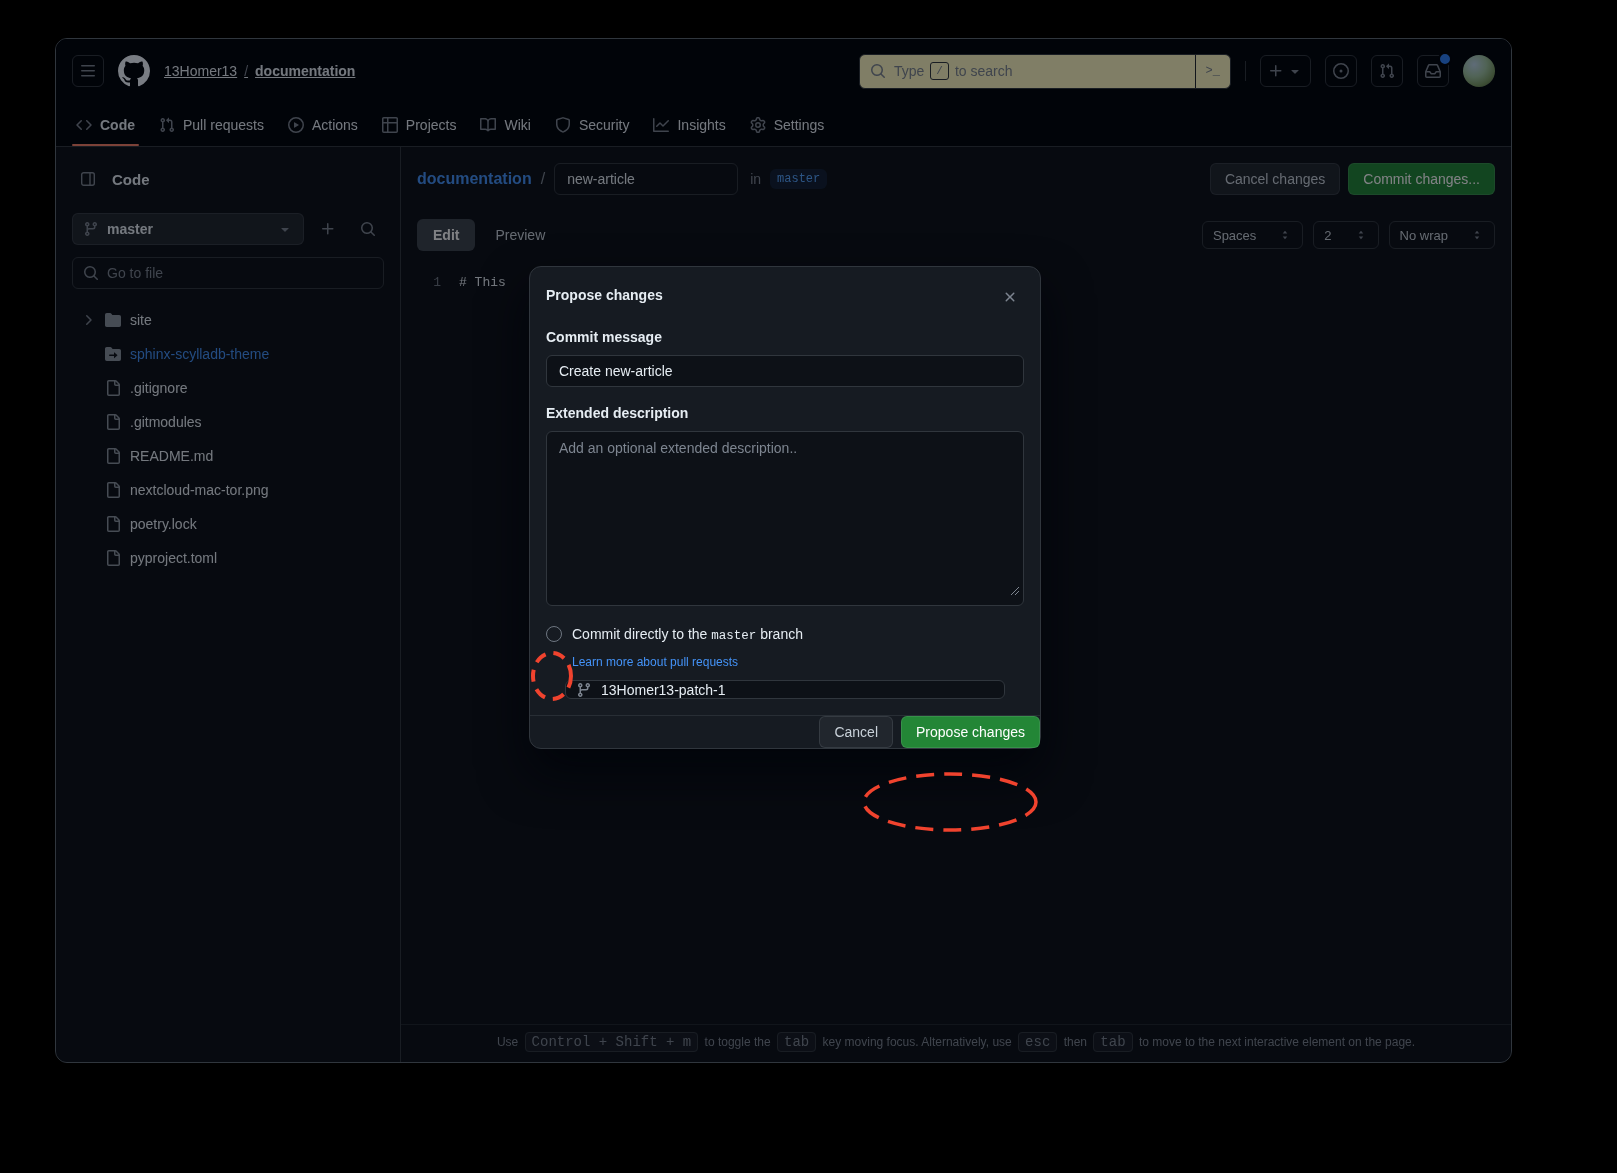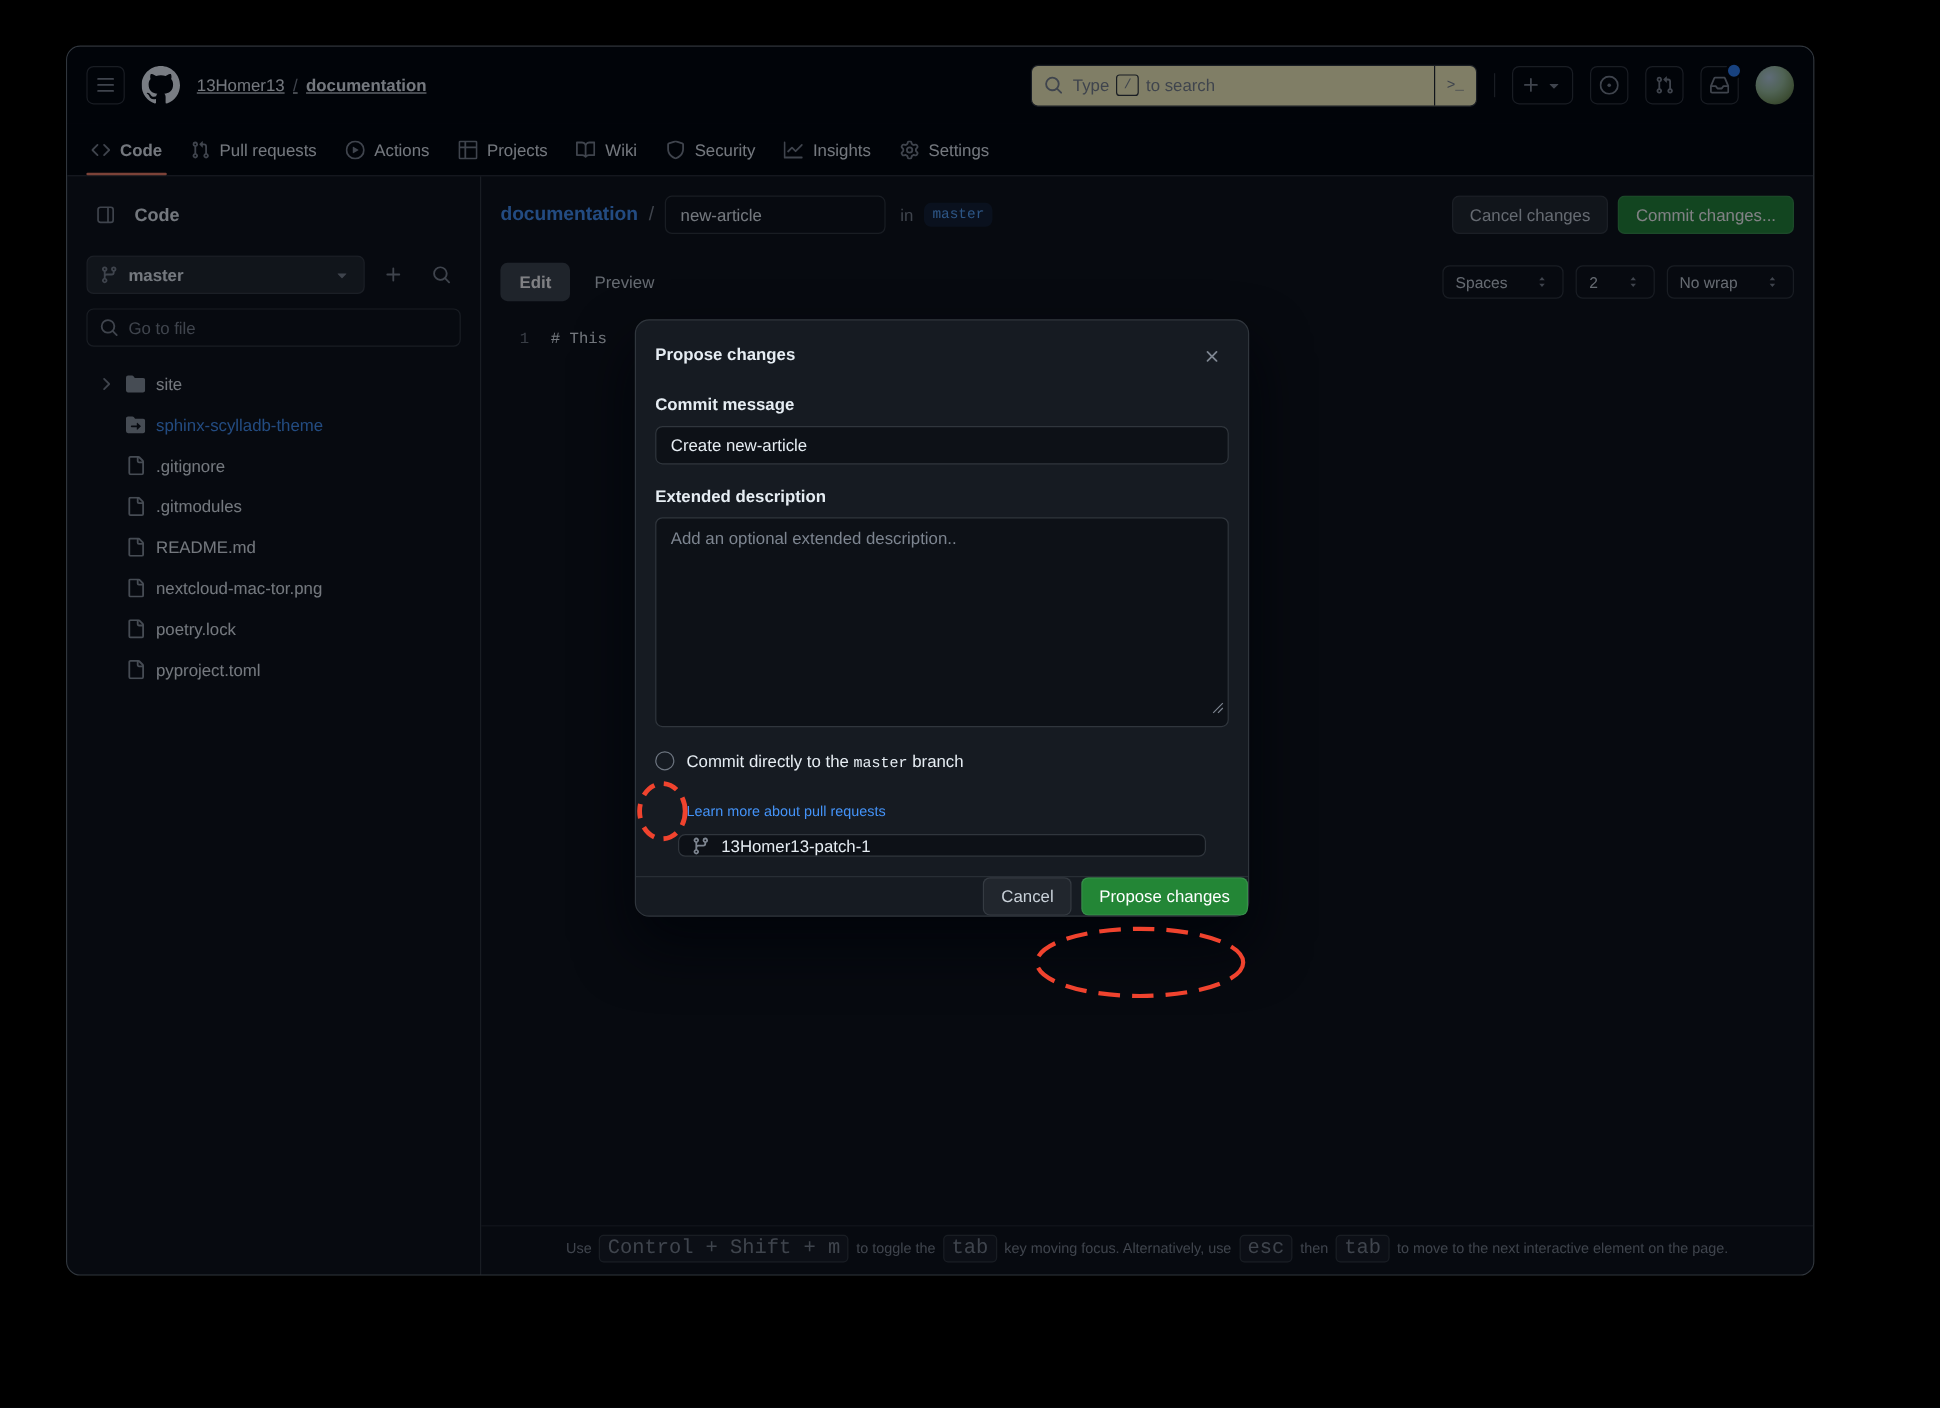--- a/index.html
+++ b/index.html
@@ -73,42 +73,42 @@
   .seg-btn.active { background:#3d444d; color:#ffffff; font-weight:600; }
   .ed-opts { margin-left:auto; display:flex; gap:10px; }
   .opt { display:flex; align-items:center; gap:22px; height:28px; padding:0 10px; background:transparent; border:1px solid #30363d; border-radius:6px; color:#c9d1d9; font-size:13px; cursor:pointer; }
   .opt svg { color:#7d8590; }
 
   .editor { margin-top:24px; font-family:"Liberation Mono","DejaVu Sans Mono",monospace; font-size:13px; display:flex; gap:18px; padding-left:6px; }
   .ln { width:18px; text-align:right; color:#6e7681; }
   .code-line { color:#e6edf3; }
 
   .hintbar { position:absolute; left:0; right:0; bottom:0; border-top:1px solid #21262d; padding:9px 16px 13px; text-align:center; font-size:12px; color:#7d8590; }
-  kbd.hint { font-family:"Liberation Mono","DejaVu Sans Mono",monospace; font-size:17px; border:1px solid #30363d; border-radius:4px; padding:1px 6px; background:#161b22; color:#7d8590; margin:0 3px;text-align:center; }
+  kbd.hint { font-family:"Liberation Mono","DejaVu Sans Mono",monospace; font-size:14px; border:1px solid #30363d; border-radius:4px; padding:1px 6px; background:#161b22; color:#7d8590; margin:0 3px;text-align:center; }
 
   
   .backdrop { position:absolute; inset:0; background:rgba(1,4,9,0.5); z-index:40; }
   .modal { position:absolute; left:473px; top:227px; width:512px; background:#161b22; border:1px solid #30363d; border-radius:12px; z-index:50; box-shadow:0 24px 48px rgba(1,4,9,0.85); }
   .modal-h { display:flex; align-items:flex-start; justify-content:space-between; padding:16px 16px 12px; }
   .modal-title { font-size:14px; font-weight:700; line-height:24px; }
   .close-btn { color:#7d8590; background:none; border:none; cursor:pointer; width:28px; height:28px; display:flex; align-items:center; justify-content:center; border-radius:6px; }
   .modal-b { padding:0 16px; }
   .f-label { display:block; font-size:14px; font-weight:600; line-height:20px; margin-top:16px; margin-bottom:8px; }
   .text-input { width:100%; height:32px; background:#0d1117; border:1px solid #30363d; border-radius:6px; color:#e6edf3; padding:0 12px; font-size:14px; outline:none; }
   .ta-wrap { position:relative; }
   .desc { display:block; width:100%; height:175px; background:#0d1117; border:1px solid #30363d; border-radius:6px; color:#e6edf3; padding:8px 12px; font-size:14px; resize:none; outline:none; }
   .desc::placeholder, .text-input::placeholder { color:#7d8590; }
   .grip { position:absolute; right:4px; bottom:6px; pointer-events:none; color:#7d8590; }
   .radio-row { display:flex; align-items:center; gap:10px; margin-top:16px; font-size:14px; cursor:pointer; height:24px; }
   .radio-row.second { margin-top:12px; }
   .radio { width:16px; height:16px; border-radius:50%; border:1px solid #6e7681; background:transparent; flex:none; }
   .radio.checked { border:4.5px solid #2f81f7; background:#0d1117; }
   .radio-label b { font-weight:700; }
   .radio-label code { font-family:"Liberation Mono","DejaVu Sans Mono",monospace; font-size:12.5px; }
-  .learn-more { display:inline-block; margin:22px 0 0 26px; color:#4493f8; font-size:12px; line-height:16px; text-decoration:none; cursor:pointer; }
+  .learn-more { display:inline-block; margin:8px 0 0 26px; color:#4493f8; font-size:12px; line-height:16px; text-decoration:none; cursor:pointer; }
   .branch-input { display:flex; align-items:center; gap:9px; margin:10px 19px 16px 19px; height:19px; background:#0d1117; border:1px solid #30363d; border-radius:6px; padding:0 10px; }
   .branch-input svg { color:#7d8590; flex:none; }
   .branch-input input { flex:1; background:transparent; border:none; outline:none; color:#e6edf3; font-size:14px; min-width:0; }
   .modal-f { display:flex; justify-content:flex-end; gap:8px; border-top:1px solid rgba(48,54,61,0.7); }
 
   
   .annot { position:absolute; z-index:999; pointer-events:none; }
 
   .oct { display:block; }
 </style>

